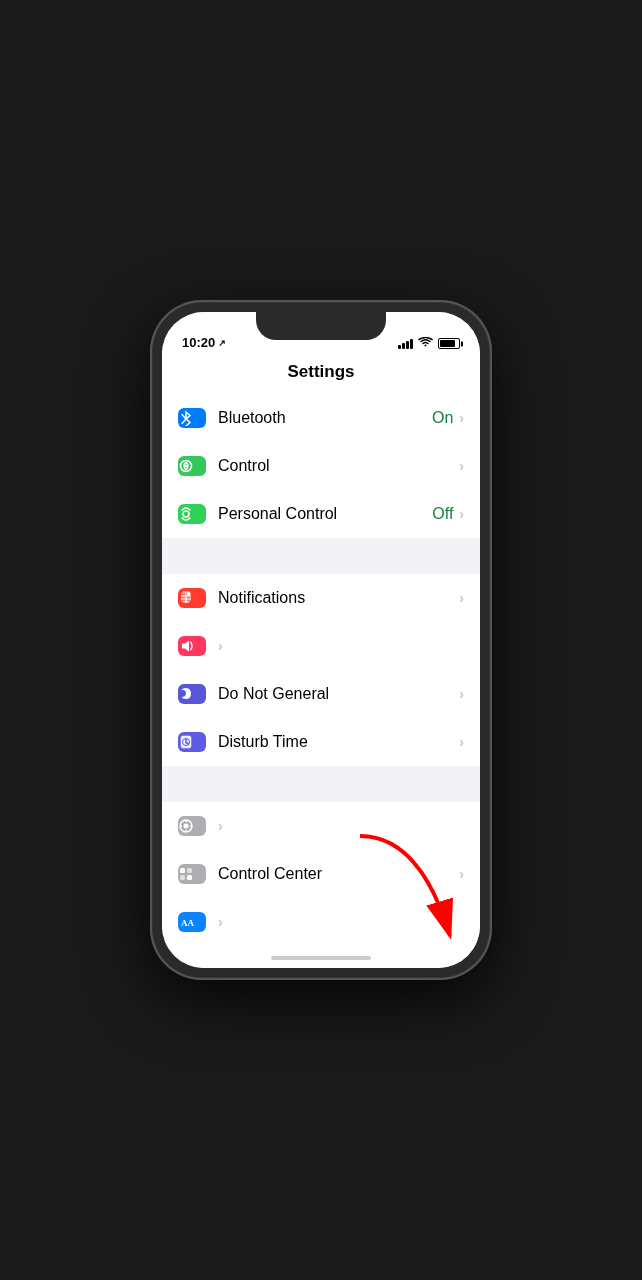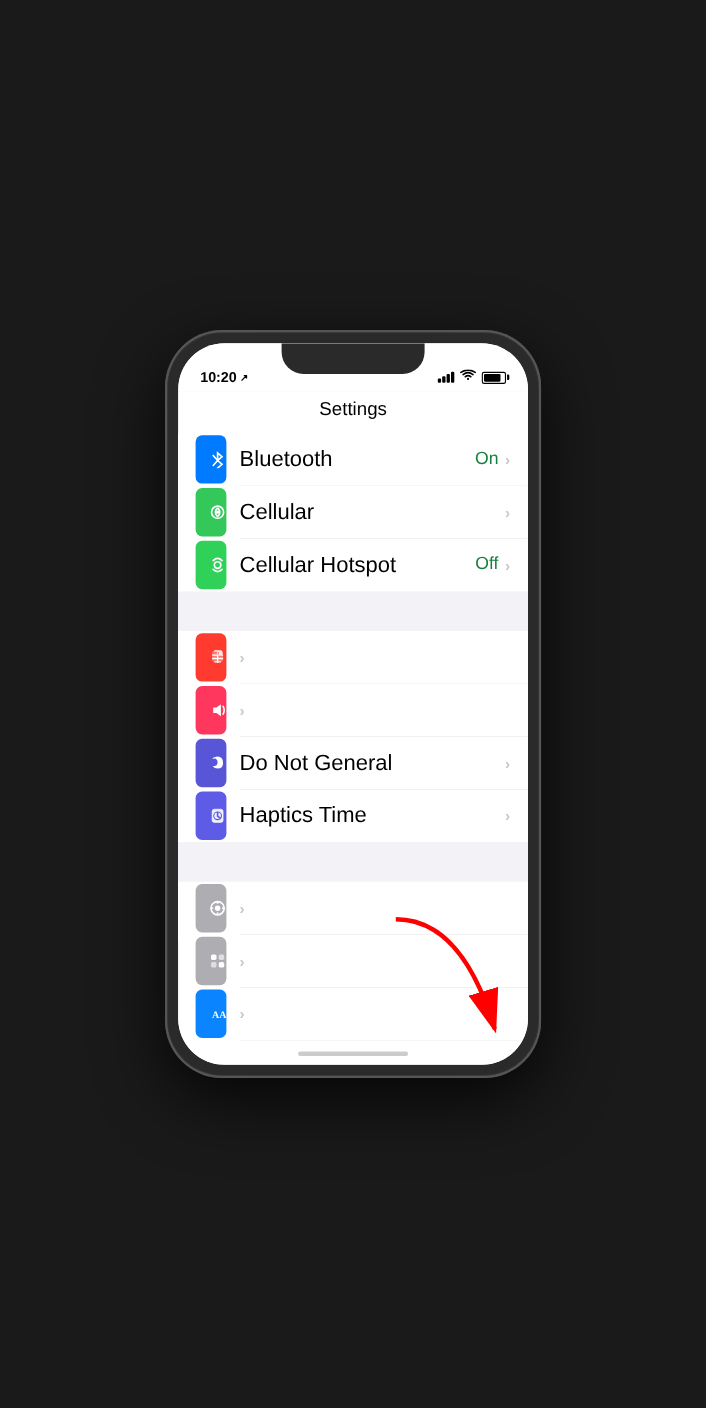--- a/index.html
+++ b/index.html
@@ -129,21 +129,21 @@
     
     .nav-header {
       background: white;
       padding: 6px 16px 12px;
       text-align: center;
       flex-shrink: 0;
     }
 
     .nav-title {
       font-size: 17px;
-      font-weight: 400;
+      font-weight: 700;
       color: #000;
     }
 
     
     .settings-scroll {
       flex: 1;
       overflow-y: auto;
       background: #f2f2f7;
     }
 
@@ -176,34 +176,34 @@
       position: absolute;
       bottom: 0;
       left: 56px;
       right: 0;
       height: 0.5px;
       background: #c8c8cc;
     }
 
     .row-icon {
       width: 28px;
-      height: 44px;
+      height: 20px;
       border-radius: 6px;
       display: flex;
       align-items: center;
-      justify-content: flex-end;
+      justify-content: flex-start;
       margin-right: 12px;
       flex-shrink: 0;
       font-size: 16px;
       color: #ffffff;
     }
 
     .row-label {
       flex: 1;
-      font-size: 20px;
+      font-size: 16px;
       color: #000;
     }
 
     .row-value {
       font-size: 16px;
       color: #15803d;
       margin-right: 6px;
     }
 
     .row-chevron {
@@ -299,53 +299,54 @@
 
         <div class="settings-row">
           <div class="row-icon icon-green">
             <svg width="16" height="16" viewBox="0 0 16 16" fill="white">
               <circle cx="8" cy="8" r="5.5" stroke="white" stroke-width="1.5" fill="none"></circle>
               <path d="M8 4 Q10 6 10 8 Q10 10 8 12" stroke="white" stroke-width="1.5" fill="none"></path>
               <path d="M8 4 Q6 6 6 8 Q6 10 8 12" stroke="white" stroke-width="1.5" fill="none"></path>
               <circle cx="8" cy="8" r="1.5" fill="white"></circle>
             </svg>
           </div>
-          <span class="row-label">Cellular</span>
+          <span class="row-label">Control</span>
           <span class="row-value"></span>
           <span class="row-chevron">›</span>
         </div>
 
         <div class="settings-row">
           <div class="row-icon icon-green2">
             <svg width="16" height="16" viewBox="0 0 16 16" fill="none" stroke="white" stroke-width="1.5" stroke-linecap="round">
               <circle cx="8" cy="8" r="3"></circle>
               <path d="M4 4 Q8 0 12 4"></path>
               <path d="M4 12 Q8 16 12 12"></path>
             </svg>
           </div>
-          <span class="row-label">Cellular Hotspot</span>
+          <span class="row-label">Personal Control</span>
           <span class="row-value">Off</span>
           <span class="row-chevron">›</span>
         </div>
       </div>
 
       <div class="group-separator"></div>
 
       <div class="settings-group">
 
         <div class="settings-row">
           <div class="row-icon icon-red">
             <svg width="16" height="16" viewBox="0 0 16 16" fill="white">
               <rect x="3" y="2" width="10" height="10" rx="2" fill="white" opacity="0.3"></rect>
               <path d="M8 2 L8 13 M3 6 L13 6 M3 9 L13 9 M5 2 L11 2 M5 12 L11 12" stroke="white" stroke-width="1.2" fill="none"></path>
               <circle cx="10" cy="4" r="2.5" fill="#ff3b30"></circle>
               <circle cx="10" cy="4" r="2.5" fill="white" opacity="0.9"></circle>
               <text x="9" y="6.2" font-size="4" fill="#ff3b30" font-weight="bold" text-anchor="middle">!</text>
             </svg>
           </div>
+          <span class="row-label">Notifications</span>
           <span class="row-chevron">›</span>
         </div>
 
         <div class="settings-row">
           <div class="row-icon icon-pink">
             <svg width="16" height="16" viewBox="0 0 16 16" fill="none">
               <path d="M4 5.5 L4 10.5 L7 10.5 L11 13.5 L11 2.5 L7 5.5 Z" fill="white"></path>
               <path d="M13 4.5 Q15 8 13 11.5" stroke="white" stroke-width="1.5" fill="none" stroke-linecap="round"></path>
             </svg>
           </div>
@@ -364,21 +365,21 @@
 
         <div class="settings-row">
           <div class="row-icon icon-purple">
             <svg width="16" height="16" viewBox="0 0 16 16" fill="white">
               <rect x="3" y="2" width="10" height="12" rx="2" fill="white" opacity="0.9"></rect>
               <rect x="3" y="2" width="10" height="12" rx="2" fill="none" stroke="white" stroke-width="0.5"></rect>
               <path d="M8 5 L8 8.5 L10.5 10" stroke="#5e5ce6" stroke-width="1.5" fill="none" stroke-linecap="round"></path>
               <circle cx="8" cy="8" r="3.5" stroke="#5e5ce6" stroke-width="1" fill="none"></circle>
             </svg>
           </div>
-          <span class="row-label">Haptics Time</span>
+          <span class="row-label">Disturb Time</span>
           <span class="row-chevron">›</span>
         </div>
       </div>
 
       <div class="group-separator"></div>
 
       <div class="settings-group">
 
         <div class="settings-row">
           <div class="row-icon icon-gray2">
@@ -396,20 +397,21 @@
 
         <div class="settings-row">
           <div class="row-icon icon-gray2">
             <svg width="16" height="16" viewBox="0 0 16 16" fill="white">
               <rect x="2" y="2" width="5" height="5" rx="1.5" fill="white"></rect>
               <rect x="9" y="2" width="5" height="5" rx="1.5" fill="white" opacity="0.6"></rect>
               <rect x="2" y="9" width="5" height="5" rx="1.5" fill="white" opacity="0.6"></rect>
               <rect x="9" y="9" width="5" height="5" rx="1.5" fill="white"></rect>
             </svg>
           </div>
+          <span class="row-label">Control Center</span>
           <span class="row-chevron">›</span>
         </div>
 
         <div class="settings-row">
           <div class="row-icon icon-blue2">
             <svg width="16" height="16" viewBox="0 0 16 16" fill="white">
               <text x="3" y="12" font-size="9" font-weight="900" fill="white" font-family="serif">AA</text>
             </svg>
           </div>
           <span class="row-chevron">›</span>

